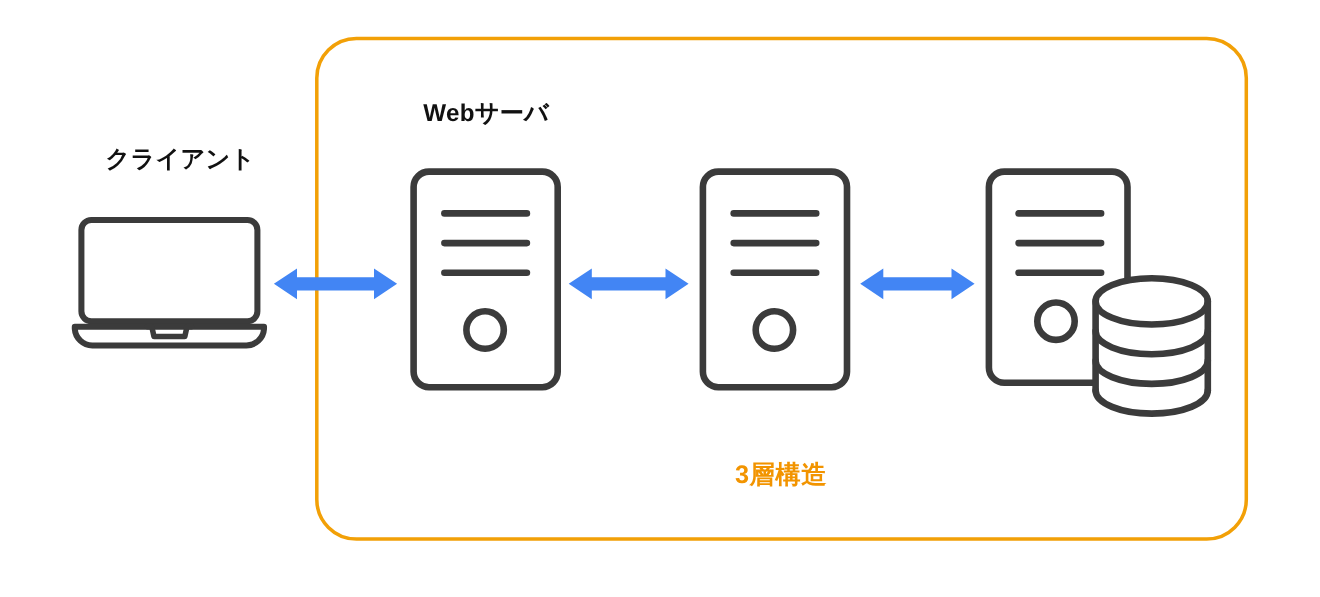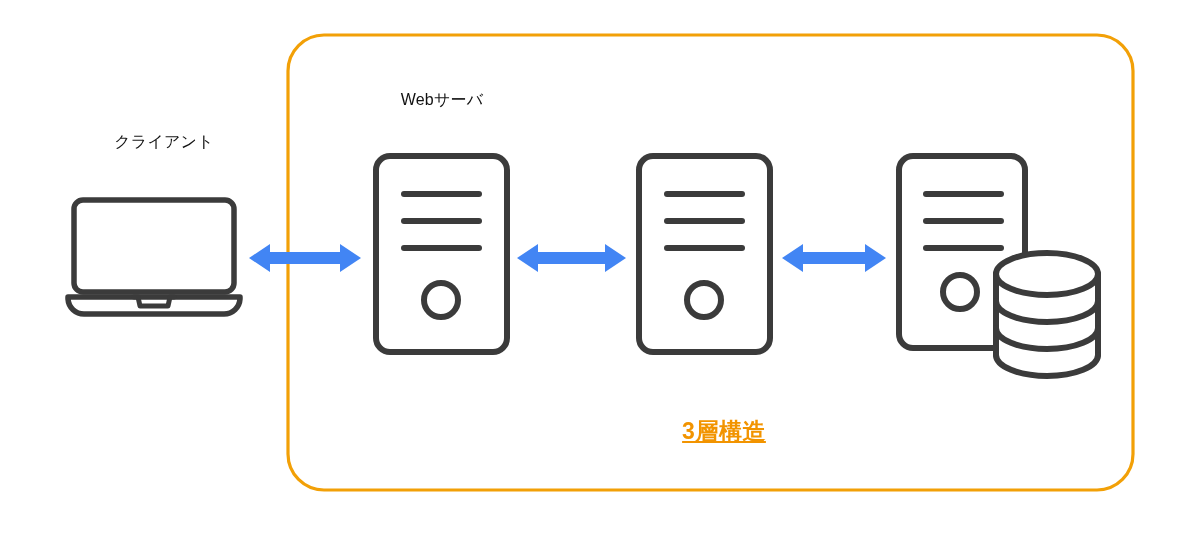--- a/index.html
+++ b/index.html
@@ -21,43 +21,43 @@
   }
   svg.layer {
     position: absolute;
     top: 0;
     left: 0;
     width: 1200px;
     height: 543px;
   }
   .node-label {
     position: absolute;
-    font-weight: normal;
-    font-size: 16px;
+    font-weight: bold;
+    font-size: 22px;
     color: #111111;
     white-space: nowrap;
     letter-spacing: 0.2px;
     text-align: center;
     line-height: 1;
   }
   .group-label {
     position: absolute;
     font-weight: bold;
     font-size: 23px;
     color: #F29400;
     white-space: nowrap;
     text-align: center;
     line-height: 1;
     letter-spacing: 0.5px;
   }
   .lbl-client { left: 44px;  top: 134px; width: 240px; }
   .lbl-web    { left: 322px; top: 92px;  width: 240px; }
   .lbl-ap     { left: 585px; top: 92px;  width: 240px; }
   .lbl-db     { left: 840px; top: 92px;  width: 240px; }
-  .lbl-group  { left: 604px; top: 420px; width: 240px; text-decoration: underline; }
+  .lbl-group  { left: 590px; top: 420px; width: 240px; }
 </style>
 </head>
 <body>
 
 <div id="canvas">
 
   <svg class="layer" viewBox="0 0 1200 543">
 
     <rect x="288" y="35" width="845" height="455" rx="36" ry="36" fill="none" stroke="#F2A007" stroke-width="3.2"></rect>
 

